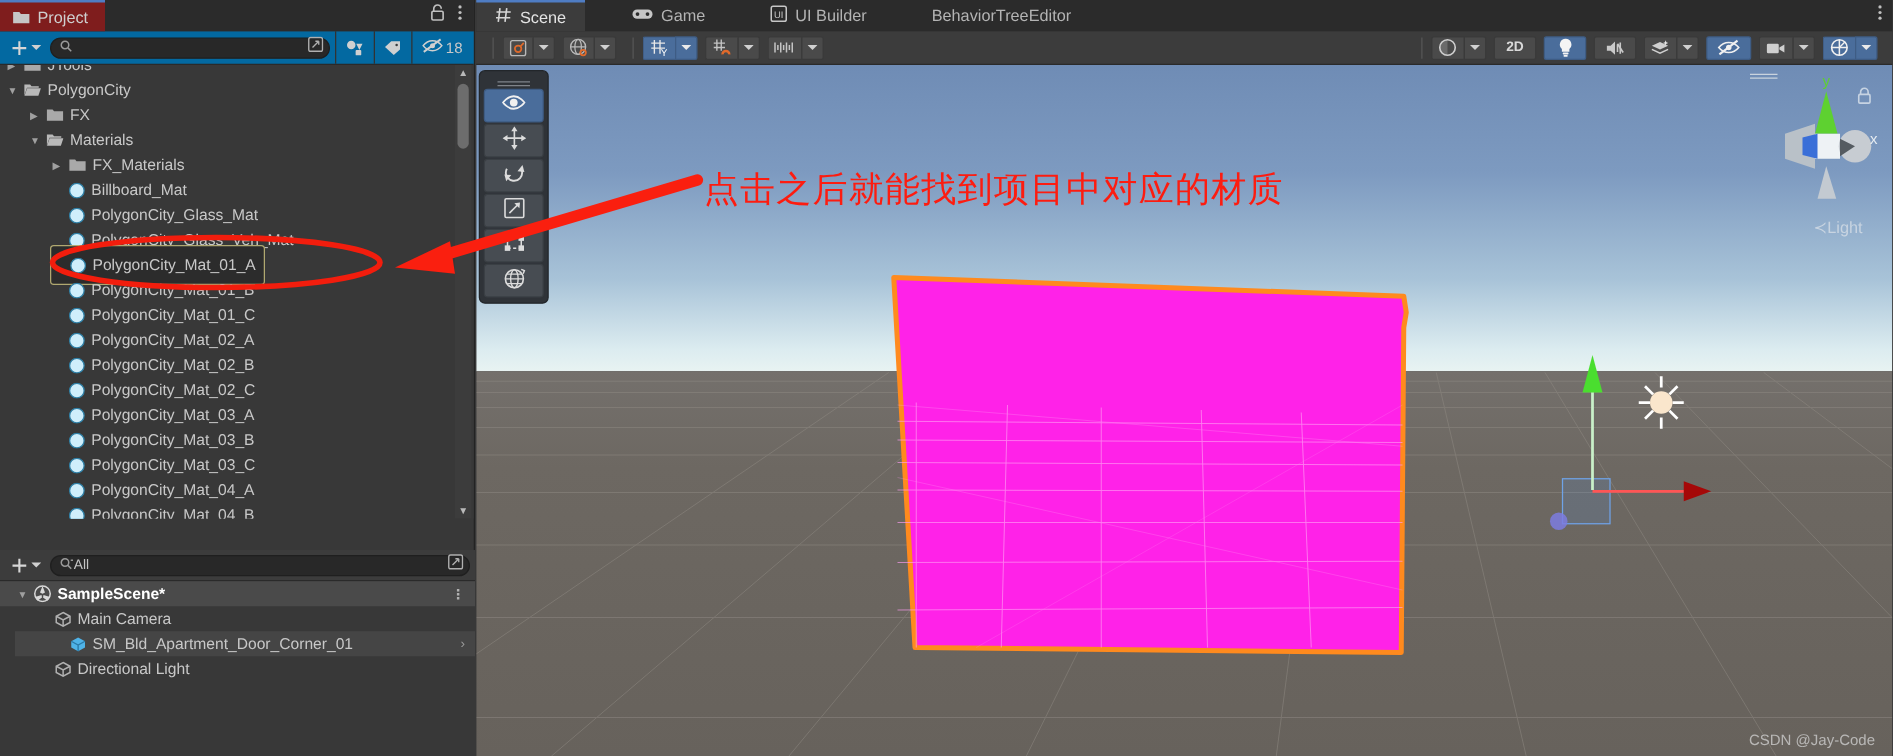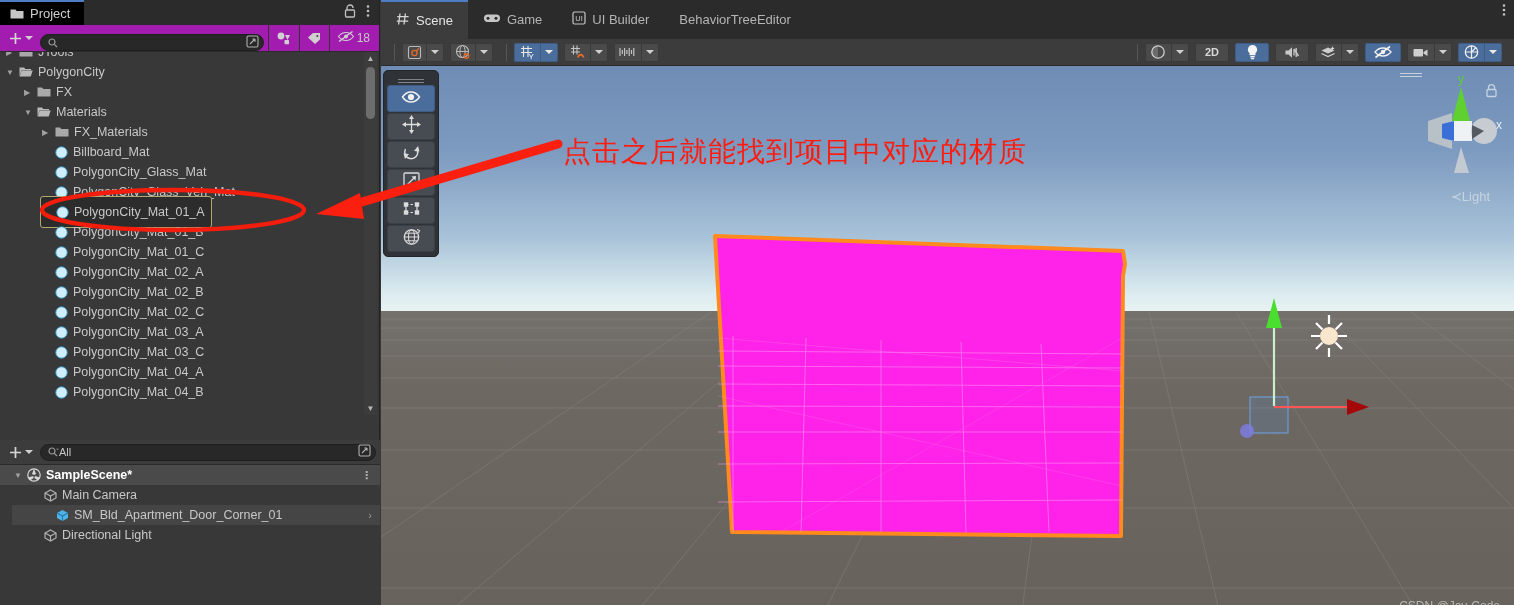--- a/index.html
+++ b/index.html
@@ -23,38 +23,38 @@
   
   .panel-tabbar {
     position: relative;
     height: 25px;
     background: #2b2b2b;
     display: flex; align-items: stretch;
   }
   .panel-tab {
     display: flex; align-items: center; gap: 6px;
     padding: 0 14px 0 10px;
-    background: #000000;
+    background: #7f1d1d;
     color: #cfcfcf;
     font-size: 13px;
     border-top: 2px solid #4f7dc4;
     position: relative;
   }
   .panel-tab .ticon { display:flex; align-items:center; }
   .tabbar-right {
     margin-left: auto;
     display: flex; align-items: center; gap: 10px;
     padding-right: 9px;
   }
 
   
   .proj-toolbar {
     height: 27px;
-    background: #a21caf;
-    display: flex; align-items: flex-end;
+    background: #0369a1;
+    display: flex; align-items: center;
     gap: 0px;
     border-bottom: 1px solid #2a2a2a;
   }
   .tb-plus {
     display:flex; align-items:center; gap:3px;
     padding: 0 7px 0 9px; height: 100%;
   }
   .search-wrap {
     flex: 1;
     height: 17px;
@@ -143,22 +143,22 @@
   .hrow.selected-go { background: #454545; margin-left: 12px; }
   .hrow .chev-right { margin-left: auto; color: #9a9a9a; font-size: 11px; }
   .hrow .kebab-sm { margin-left: auto; color: #b0b0b0; font-size: 11px; letter-spacing:0; }
 
   
   .scene-col {
     position: absolute; left: 381px; top: 0;
     width: 1133px; height: 605px; background: #383838;
   }
   .scene-tabbar {
-    height: 39px; background: #2b2b2b;
-    display: flex; align-items: stretch; position: relative;
+    height: 25px; background: #2b2b2b;
+    display: flex; align-items: stretch; position: relative; gap: 22px;
   }
   .stab {
     display: flex; align-items: center; gap: 6px;
     padding: 0 15px; color: #b4b4b4; font-size: 13px;
   }
   .stab.active { background: #3c3c3c; color: #e4e4e4; border-top: 2px solid #4f7dc4; }
   .scene-kebab { position: absolute; right: 8px; top: 3px; color: #bdbdbd; font-size: 12px;}
 
   .scene-toolbar {
     height: 27px; background: #3c3c3c;
@@ -490,20 +490,32 @@
           <span style="display:inline-block;width:36px"></span>
           <span class="arrow"></span>
           <span class="mat-ic">
             <svg width="13" height="13" viewBox="0 0 13 13">
               <circle cx="6.5" cy="6.5" r="5.8" fill="#5ec2ee"></circle>
               <path d="M6.5 .7a5.8 5.8 0 010 11.6A4.3 4.3 0 016.5 .7z" fill="#cfeefb"></path>
               <circle cx="6.5" cy="6.5" r="5.8" fill="none" stroke="#2f7fa5" stroke-width="1"></circle>
             </svg>
           </span>
           <span>PolygonCity_Mat_03_A</span>
+        </div>
+        <div class="trow">
+          <span style="display:inline-block;width:36px"></span>
+          <span class="arrow"></span>
+          <span class="mat-ic">
+            <svg width="13" height="13" viewBox="0 0 13 13">
+              <circle cx="6.5" cy="6.5" r="5.8" fill="#5ec2ee"></circle>
+              <path d="M6.5 .7a5.8 5.8 0 010 11.6A4.3 4.3 0 016.5 .7z" fill="#cfeefb"></path>
+              <circle cx="6.5" cy="6.5" r="5.8" fill="none" stroke="#2f7fa5" stroke-width="1"></circle>
+            </svg>
+          </span>
+          <span>PolygonCity_Mat_03_B</span>
         </div>
         <div class="trow">
           <span style="display:inline-block;width:36px"></span>
           <span class="arrow"></span>
           <span class="mat-ic">
             <svg width="13" height="13" viewBox="0 0 13 13">
               <circle cx="6.5" cy="6.5" r="5.8" fill="#5ec2ee"></circle>
               <path d="M6.5 .7a5.8 5.8 0 010 11.6A4.3 4.3 0 016.5 .7z" fill="#cfeefb"></path>
               <circle cx="6.5" cy="6.5" r="5.8" fill="none" stroke="#2f7fa5" stroke-width="1"></circle>
             </svg>

